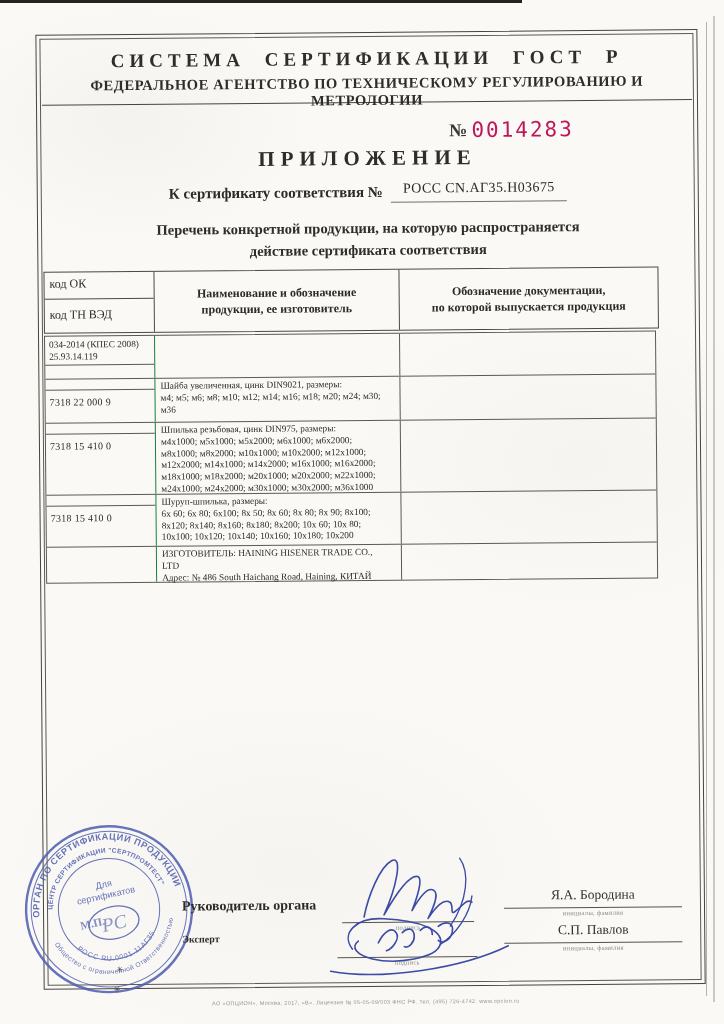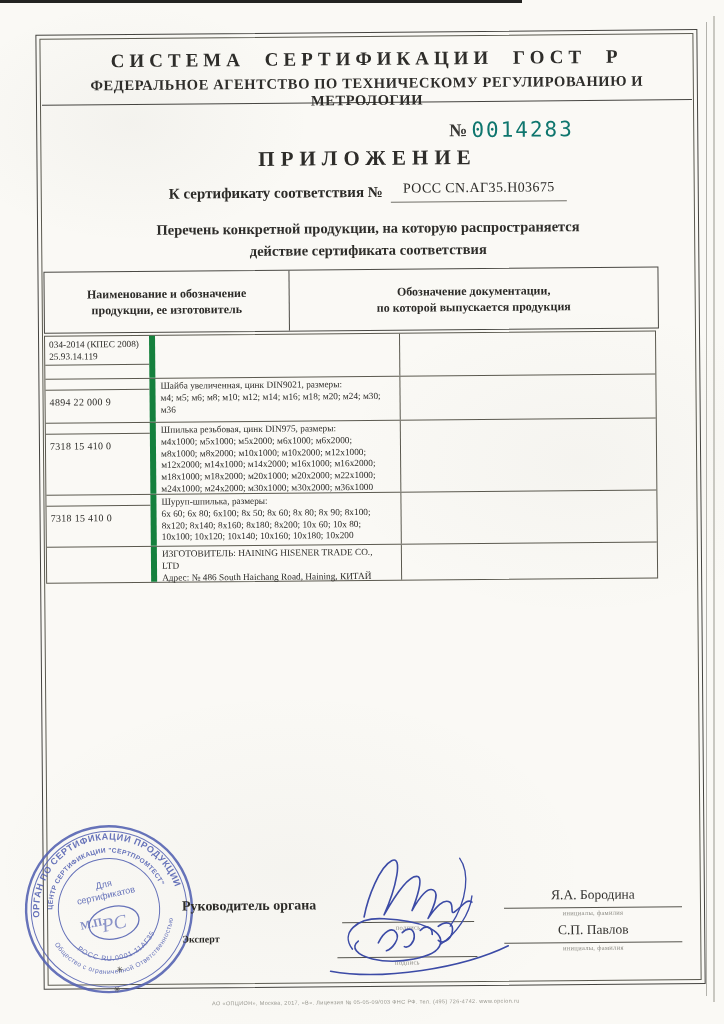--- a/index.html
+++ b/index.html
@@ -36,21 +36,21 @@
   .htable .hc1{width:110px;border-right:1.3px solid #4a4944;display:flex;flex-direction:column;box-sizing:border-box;}
   .htable .hc1 .a{flex:0 0 27px;border-bottom:1.2px solid #4a4944;padding:4px 0 0 5px;font-size:12px;box-sizing:border-box;}
   .htable .hc1 .b{padding:8px 0 0 5px;font-size:12px;}
   .htable .hc2{width:245px;border-right:1.3px solid #4a4944;box-sizing:border-box;}
   .htable .hc3{flex:1;}
   .htable .hc2,.htable .hc3{display:flex;align-items:center;justify-content:center;text-align:center;font-size:12px;font-weight:600;line-height:1.35;white-space:pre-line;}
   
   .btable{position:absolute;left:5px;top:300px;width:612px;border:1.1px solid #5b594f;box-sizing:border-box;}
   .brow{display:flex;border-top:1px solid #5b594f;box-sizing:border-box;}
   .brow:first-child{border-top:none;}
-  .bc1{width:110px;border-right:6px solid #15803d;box-sizing:border-box;display:flex;flex-direction:column;}
+  .bc1{width:110px;border-right:1px solid #15803d;box-sizing:border-box;display:flex;flex-direction:column;}
   .bc2{width:245px;border-right:1px solid #5b594f;box-sizing:border-box;font-size:9.3px;line-height:1.27;padding:2px 5px;white-space:pre-line;}
   .bc3{flex:1;}
   .codebox{border-bottom:1px solid #5b594f;min-height:28px;font-size:9.3px;line-height:1.3;padding:2px 4px;white-space:pre-line;box-sizing:border-box;}
   .strip{height:11px;border-bottom:1px solid #5b594f;box-sizing:border-box;}
   .codeval{padding:6px 4px 0 4px;font-size:10px;letter-spacing:.3px;}
   .r0{height:42px;} .r1{height:44px;} .r2{height:72px;} .r3{height:52px;} .r4{height:36px;}
   
   .role1{position:absolute;left:138px;top:864px;font-size:14px;font-weight:bold;}
   .role2{position:absolute;left:138px;top:899px;font-size:10px;font-weight:bold;}
   .sigline{position:absolute;height:0;border-top:1.1px solid #54534c;}
@@ -84,53 +84,57 @@
   <div class="frame">
     <div class="inner"></div>
 
     <div class="head-sect">
       <div class="head-line1">СИСТЕМА СЕРТИФИКАЦИИ ГОСТ Р</div>
       <div class="head-line2">ФЕДЕРАЛЬНОЕ АГЕНТСТВО ПО ТЕХНИЧЕСКОМУ РЕГУЛИРОВАНИЮ И МЕТРОЛОГИИ</div>
     </div>
 
     <div class="blank-no">
       <span class="pfx">№</span>
-      <span class="digits" style="color:#0f766e">0014283</span>
+      <span class="digits" style="color:#be185d">0014283</span>
     </div>
 
     <div class="doc-title">ПРИЛОЖЕНИЕ</div>
 
     <div class="cert-row">
       <span class="cert-label">К сертификату соответствия №</span>
       <span class="cert-value">РОСС CN.АГ35.Н03675</span>
     </div>
 
     <div class="purpose">Перечень конкретной продукции,  на которую распространяется
 действие сертификата соответствия</div>
 
     <div class="htable">
+      <div class="hc1">
+        <div class="a">код ОК</div>
+        <div class="b">код ТН ВЭД</div>
+      </div>
       <div class="hc2">Наименование и обозначение
 продукции, ее изготовитель</div>
       <div class="hc3">Обозначение документации,
 по которой выпускается продукция</div>
     </div>
 
     <div class="btable">
       <div class="brow r0">
         <div class="bc1">
             <div class="codebox">034-2014 (КПЕС 2008)
 25.93.14.119</div>
           </div>
         <div class="bc2"></div>
         <div class="bc3"></div>
       </div>
       <div class="brow r1">
         <div class="bc1">
             <div class="strip"></div>
-            <div class="codeval">4894 22 000 9</div>
+            <div class="codeval">7318 22 000 9</div>
           </div>
         <div class="bc2">Шайба увеличенная, цинк DIN9021, размеры:
 м4; м5; м6; м8; м10; м12; м14; м16; м18; м20; м24;  м30;
 м36</div>
         <div class="bc3"></div>
       </div>
       <div class="brow r2">
         <div class="bc1">
             <div class="strip"></div>
             <div class="codeval">7318 15 410 0</div>

